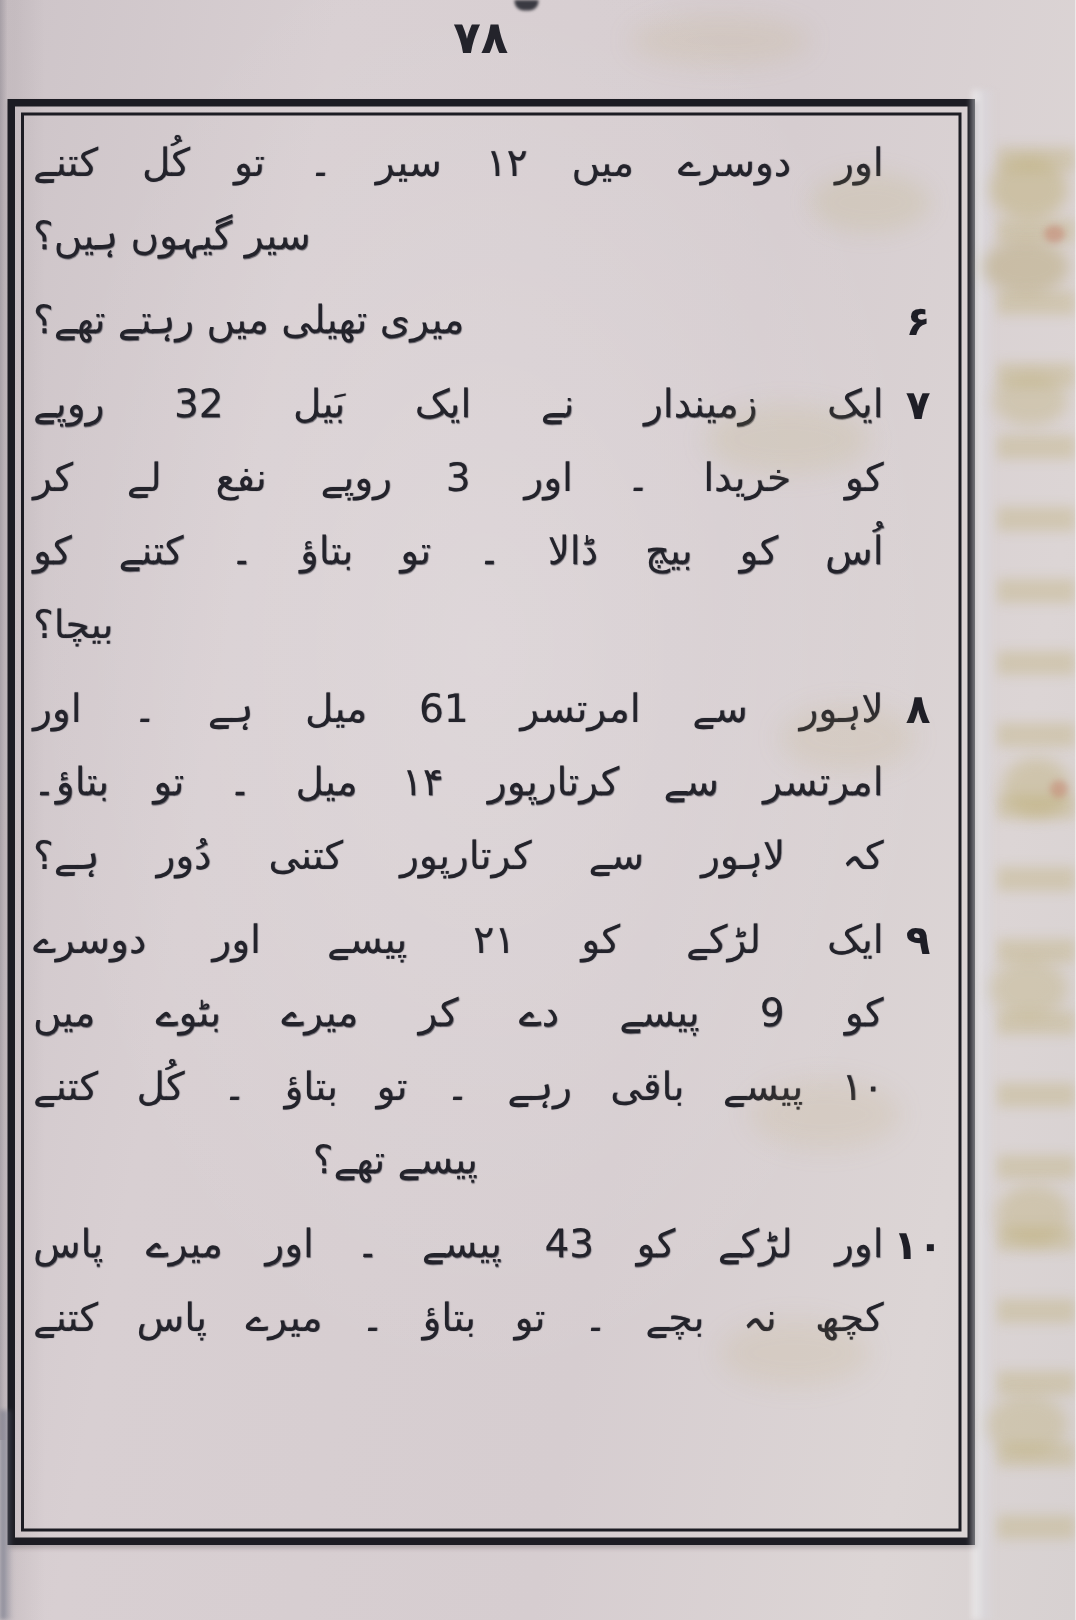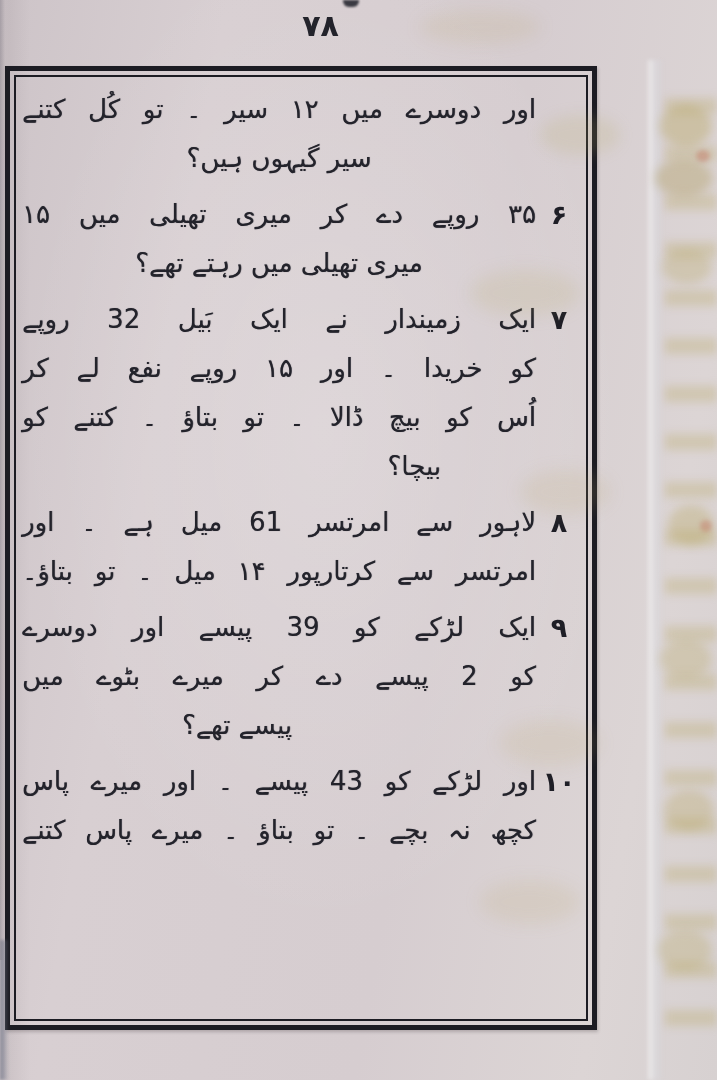--- a/index.html
+++ b/index.html
@@ -17,21 +17,21 @@
     position:absolute;top:8px;left:0;width:717px;text-align:center;
     transform:translateX(-38px);
     font-size:30px;font-weight:bold;color:#23232b;letter-spacing:4px;
   }
   .topmark{
     position:absolute;top:0;left:343px;width:16px;height:7px;border-radius:0 0 6px 6px;
     background:#3a3a42;filter:blur(1px);
   }
   
   .box{
-    position:absolute;left:5px;top:66px;width:592px;height:964px;
+    position:absolute;left:5px;top:66px;width:645px;height:964px;
     border:5px solid #1c1c23;box-sizing:border-box;
     box-shadow:1px 2px 3px rgba(60,50,55,0.25);
   }
   .box .innerline{
     position:absolute;inset:4px;border:2px solid #1c1c23;pointer-events:none;
   }
   .inner{
     position:absolute;inset:14px 10px 12px 12px;direction:rtl;
     color:#23232b;font-size:26px;
   }
@@ -39,23 +39,23 @@
   .num{
     width:46px;flex:0 0 46px;text-align:center;
     font-size:27px;font-weight:bold;line-height:49px;color:#1e1e26;
   }
   .lines{flex:1;min-width:0;}
   .line{
     line-height:49px;white-space:normal;
     text-shadow:0.4px 0.4px 0.7px rgba(30,30,42,0.65);
   }
   .line.justify{text-align:justify;text-align-last:justify;}
-  .line.center{text-align:center;}
+  .line.center{text-align:left;}
   .line.shiftl{text-align:center;transform:translateX(-42px);}
-  .line.indent{text-align:right;padding-left:0;padding-right:95px;}
+  .line.indent{text-align:left;padding-left:0;padding-right:95px;}
   
   .stain{position:absolute;border-radius:50%;pointer-events:none;}
   .ghost-strip{
     position:absolute;top:80px;right:0;width:52px;height:950px;pointer-events:none;
     background:repeating-linear-gradient(to bottom,
       rgba(0,0,0,0) 0 16px,
       rgba(183,166,96,0.30) 20px 32px,
       rgba(0,0,0,0) 36px 48px);
     filter:blur(4px);
   }
@@ -90,48 +90,49 @@
       <div class="num"></div>
       <div class="lines">
         <div class="line justify">اور دوسرے میں ۱۲ سیر ۔ تو کُل کتنے</div>
         <div class="line center">سیر گیہوں ہیں؟</div>
       </div>
     </section>
 
     <section class="item">
       <div class="num">۶</div>
       <div class="lines">
-        <div class="line justify">۳۵ روپے دے کر میری تھیلی میں ۱۵</div>
         <div class="line center">میری تھیلی میں رہتے تھے؟</div>
       </div>
     </section>
 
     <section class="item">
       <div class="num">۷</div>
       <div class="lines">
         <div class="line justify">ایک زمیندار نے ایک بَیل 32 روپے</div>
-        <div class="line justify">کو خریدا ۔ اور ۱۵ روپے نفع لے کر</div>
+        <div class="line justify">کو خریدا ۔ اور 3 روپے نفع لے کر</div>
         <div class="line justify">اُس کو بیچ ڈالا ۔ تو بتاؤ ۔ کتنے کو</div>
         <div class="line indent">بیچا؟</div>
       </div>
     </section>
 
     <section class="item">
       <div class="num">۸</div>
       <div class="lines">
         <div class="line justify">لاہور سے امرتسر 61 میل ہے ۔ اور</div>
         <div class="line justify">امرتسر سے کرتارپور ۱۴ میل ۔ تو بتاؤ۔</div>
+        <div class="line justify">کہ لاہور سے کرتارپور کتنی دُور ہے؟</div>
       </div>
     </section>
 
     <section class="item">
       <div class="num">۹</div>
       <div class="lines">
-        <div class="line justify">ایک لڑکے کو 39 پیسے اور دوسرے</div>
-        <div class="line justify">کو 2 پیسے دے کر میرے بٹوے میں</div>
+        <div class="line justify">ایک لڑکے کو ۲۱ پیسے اور دوسرے</div>
+        <div class="line justify">کو 9 پیسے دے کر میرے بٹوے میں</div>
+        <div class="line justify">۱۰ پیسے باقی رہے ۔ تو بتاؤ ۔ کُل کتنے</div>
         <div class="line shiftl">پیسے تھے؟</div>
       </div>
     </section>
 
     <section class="item">
       <div class="num">۱۰</div>
       <div class="lines">
         <div class="line justify">اور لڑکے کو 43 پیسے ۔ اور میرے پاس</div>
         <div class="line justify">کچھ نہ بچے ۔ تو بتاؤ ۔ میرے پاس کتنے</div>
       </div>

